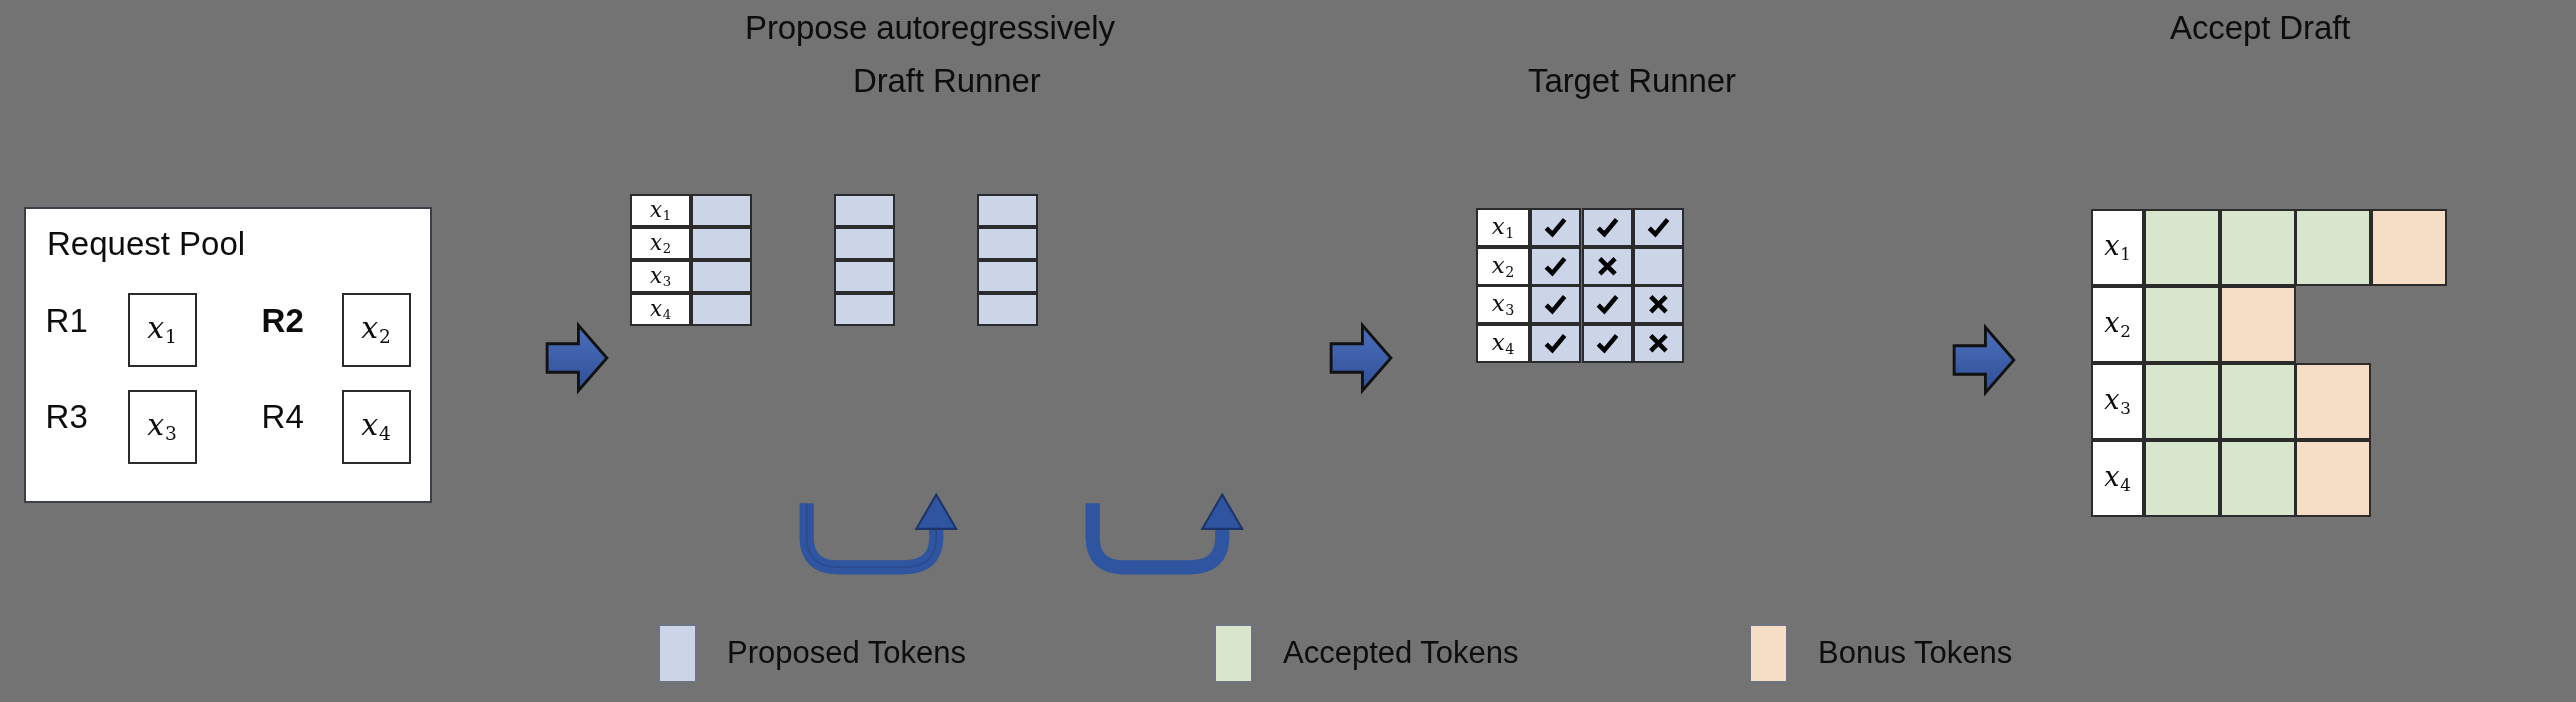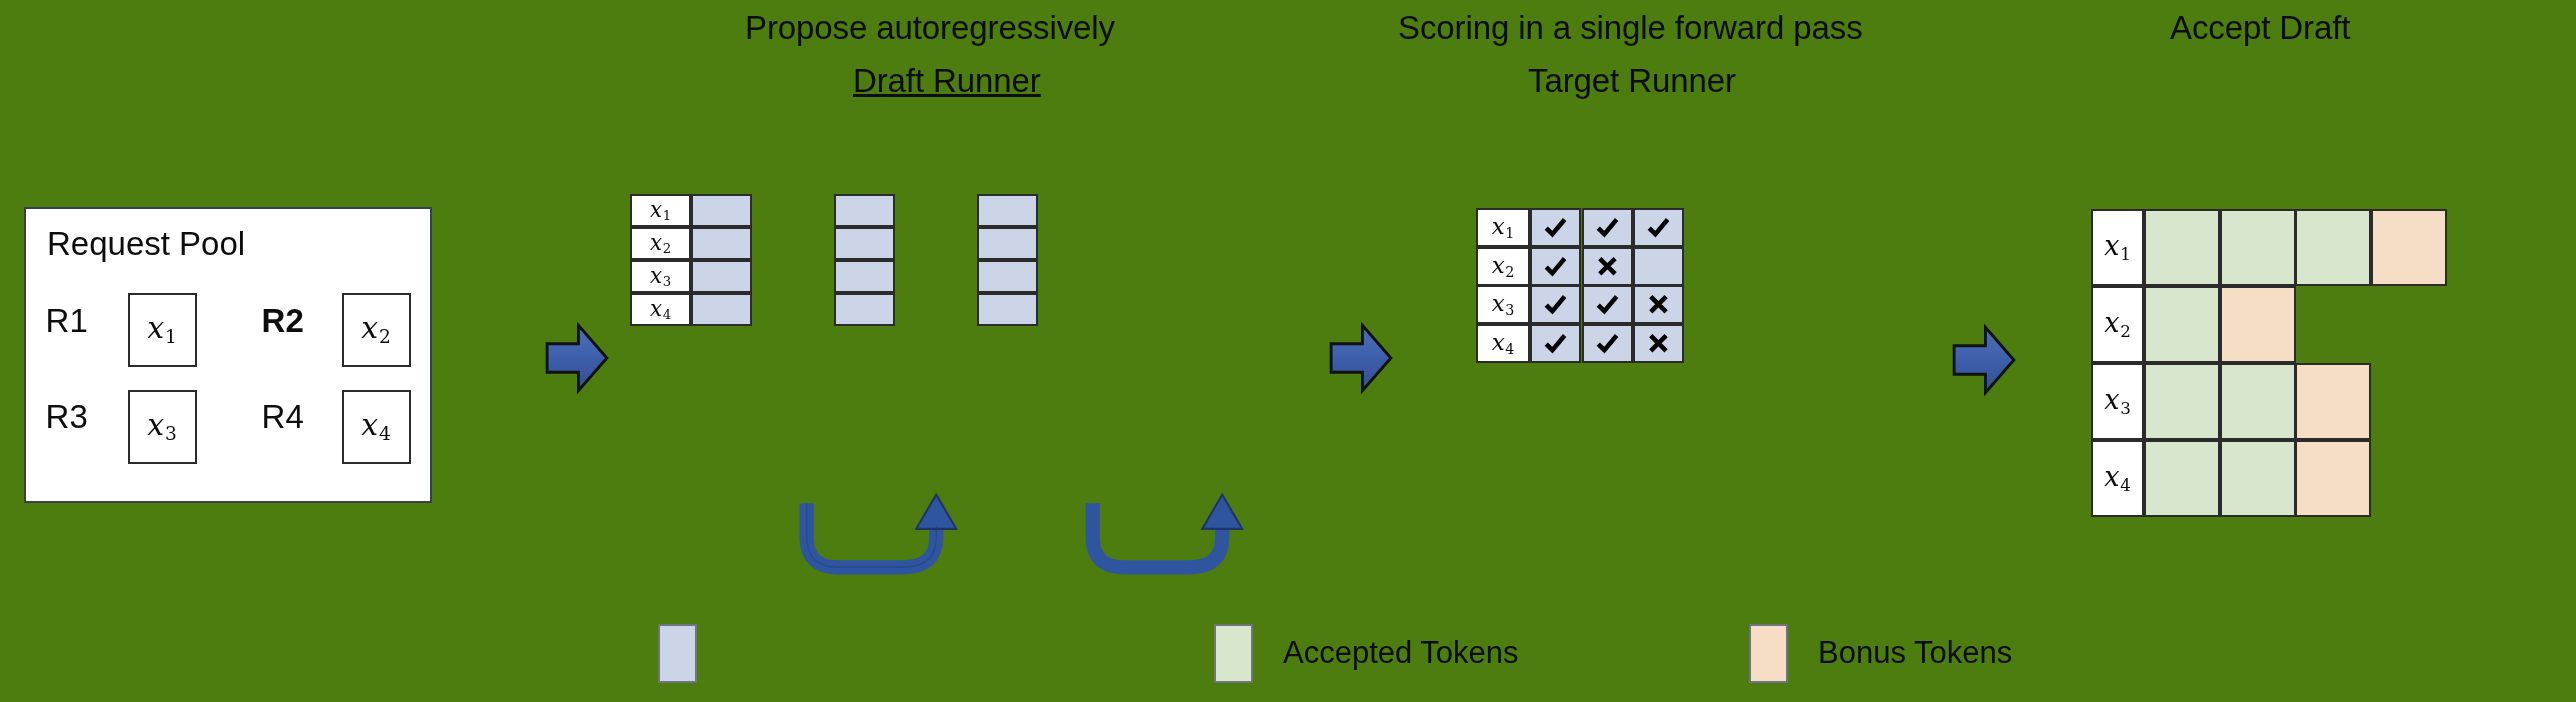--- a/index.html
+++ b/index.html
@@ -8,21 +8,21 @@
     background: #ffffff;
   }
   body {
     font-family: "Liberation Sans", sans-serif;
     color: #000000;
   }
   #stage {
     position: relative;
     width: 2576px;
     height: 703px;
-    background: #4d7c0f;
+    background: #737373;
     overflow: hidden;
   }
 
   
   .heading {
     position: absolute;
     font-size: 33px;
     font-weight: 400;
     color: #0d0d0d;
     white-space: nowrap;
@@ -131,22 +131,21 @@
     color: #0d0d0d;
     white-space: nowrap;
   }
 </style>
 </head>
 <body>
 
 <div id="stage">
 
   <div class="heading" style="left:745px; top:9.3px;">Propose autoregressively</div>
-  <div class="heading" style="left:853px; top:62px;text-decoration:underline;">Draft Runner</div>
-  <div class="heading" style="left:1398px; top:9.3px;">Scoring in a single forward pass</div>
+  <div class="heading" style="left:853px; top:62px;">Draft Runner</div>
   <div class="heading" style="left:1528px; top:62px;">Target Runner</div>
   <div class="heading" style="left:2170px; top:9.3px;">Accept Draft</div>
 
   <div id="request-pool">
     <div id="request-pool-title">Request Pool</div>
 
     <div class="req-cell" style="left:20px; top:93px;">
       <span class="req-label">R1</span>
     </div>
     <div class="req-box" style="position:absolute; left:102px; top:84px;">
@@ -349,20 +348,21 @@
     <div class="cell bonus" style="left:204px; top:154px; width:76px; height:77px;"></div>
 
     <div class="cell accepted" style="left:53px;  top:231px; width:76px; height:77px;"></div>
     <div class="cell accepted" style="left:129px; top:231px; width:76px; height:77px;"></div>
     <div class="cell bonus" style="left:204px; top:231px; width:76px; height:77px;"></div>
   </div>
 
   <div id="legend">
     <div class="legend-item" style="left:658px; top:8.6px;">
       <span class="legend-swatch" style="background:#ccd5e8;"></span>
+      <span class="legend-label">Proposed Tokens</span>
     </div>
     <div class="legend-item" style="left:1214px; top:8.6px;">
       <span class="legend-swatch" style="background:#d8e6cd;"></span>
       <span class="legend-label">Accepted Tokens</span>
     </div>
     <div class="legend-item" style="left:1749px; top:8.6px;">
       <span class="legend-swatch" style="background:#f6ddc5;"></span>
       <span class="legend-label">Bonus Tokens</span>
     </div>
   </div>

